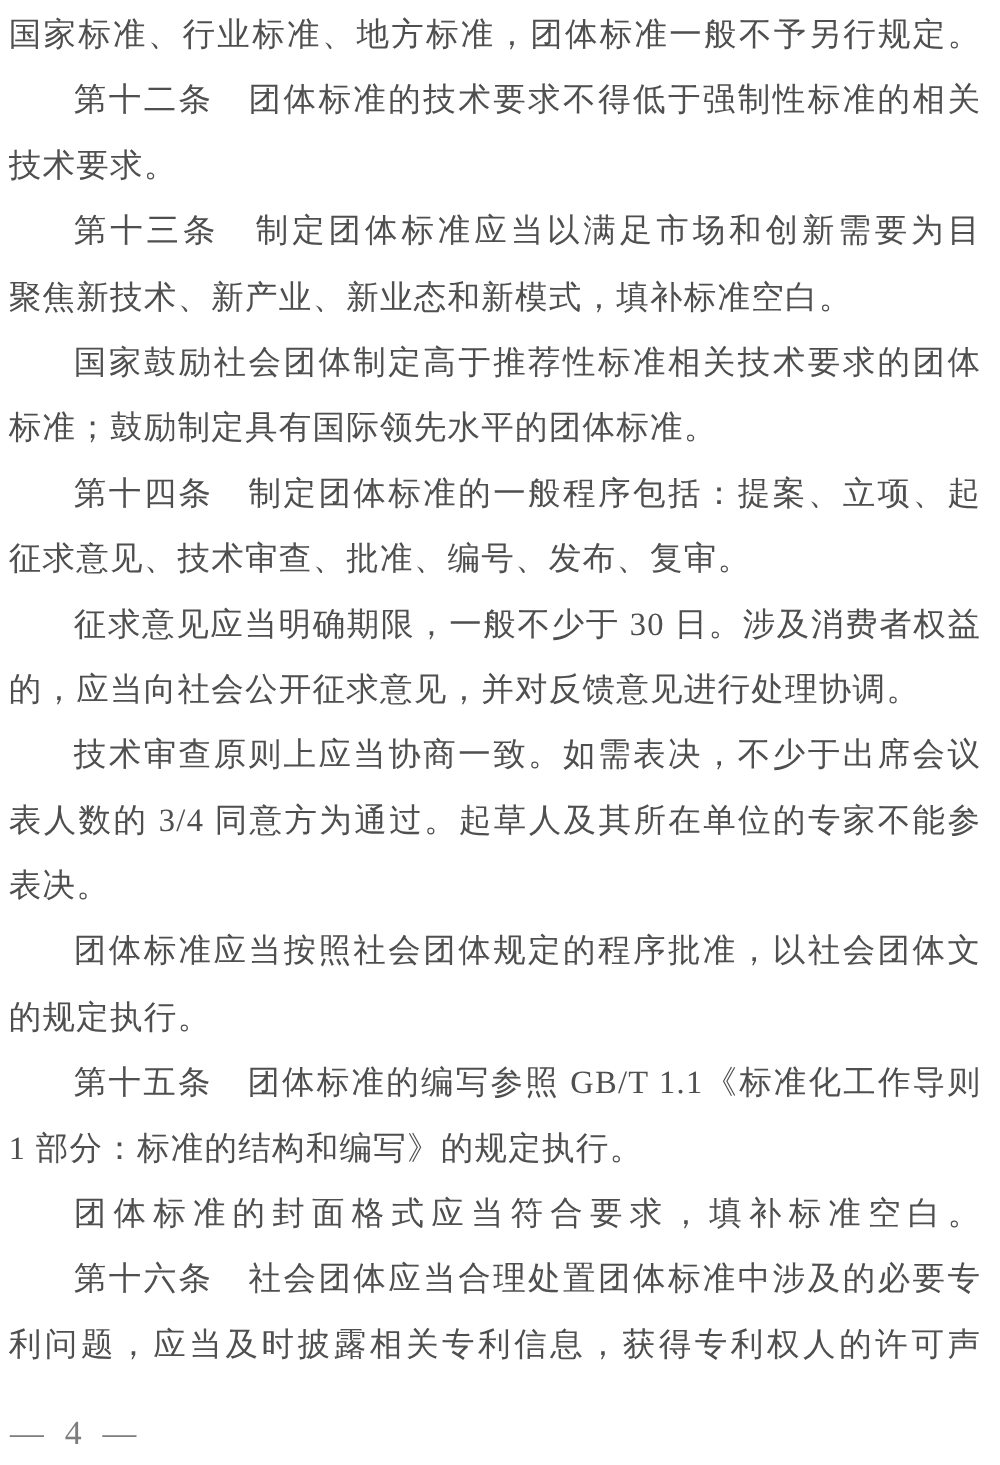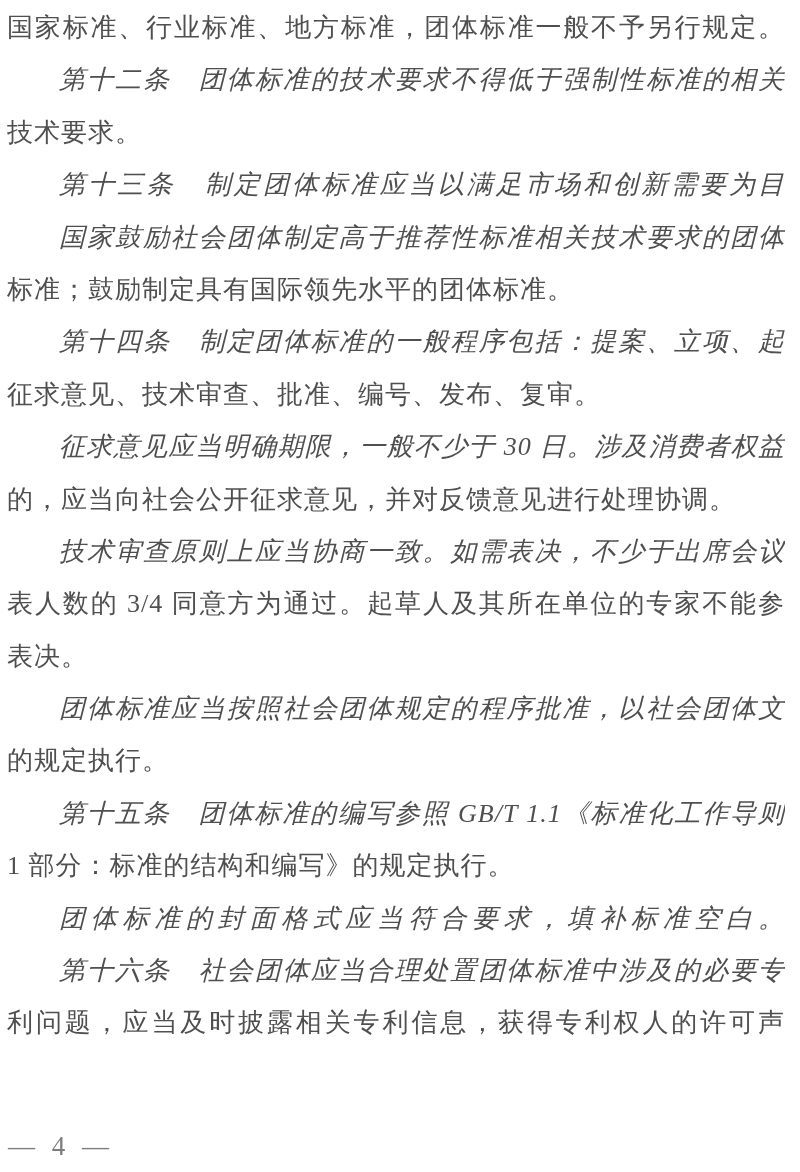--- a/index.html
+++ b/index.html
@@ -36,21 +36,20 @@
     text-align: left;
   }
   .line.fill {
     white-space: normal;
     text-align: justify;
     text-align-last: justify;
     -moz-text-align-last: justify;
   }
   .line.indent {
     text-indent: 52px;
-    font-style: italic;
   }
   .footer {
     position: absolute;
     left: 8px;
     bottom: 6px;
     height: 40px;
     line-height: 40px;
     font-size: 27px;
     color: var(--footer-color, #7d7d7d);
     letter-spacing: 5px;
@@ -63,20 +62,21 @@
   <div class="content">
       <div class="para">
         <div class="line fill">国家标准、行业标准、地方标准，团体标准一般不予另行规定。</div>
       </div>
       <div class="para">
         <div class="line fill indent">第十二条　团体标准的技术要求不得低于强制性标准的相关</div>
         <div class="line">技术要求。</div>
       </div>
       <div class="para">
         <div class="line fill indent">第十三条　制定团体标准应当以满足市场和创新需要为目标，</div>
+        <div class="line">聚焦新技术、新产业、新业态和新模式，填补标准空白。</div>
       </div>
       <div class="para">
         <div class="line fill indent">国家鼓励社会团体制定高于推荐性标准相关技术要求的团体</div>
         <div class="line">标准；鼓励制定具有国际领先水平的团体标准。</div>
       </div>
       <div class="para">
         <div class="line fill indent">第十四条　制定团体标准的一般程序包括：提案、立项、起草、</div>
         <div class="line">征求意见、技术审查、批准、编号、发布、复审。</div>
       </div>
       <div class="para">

